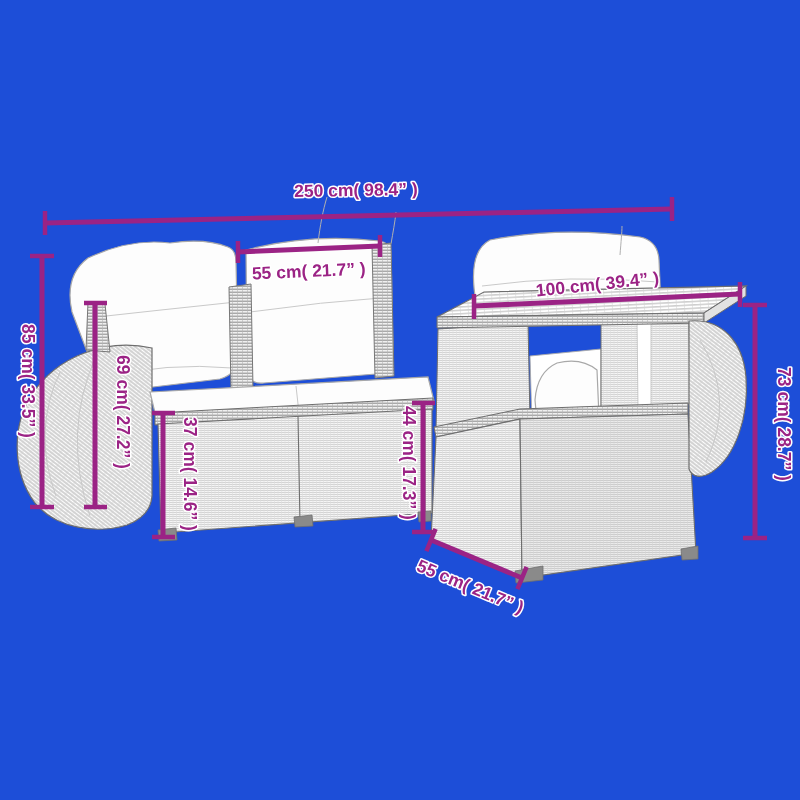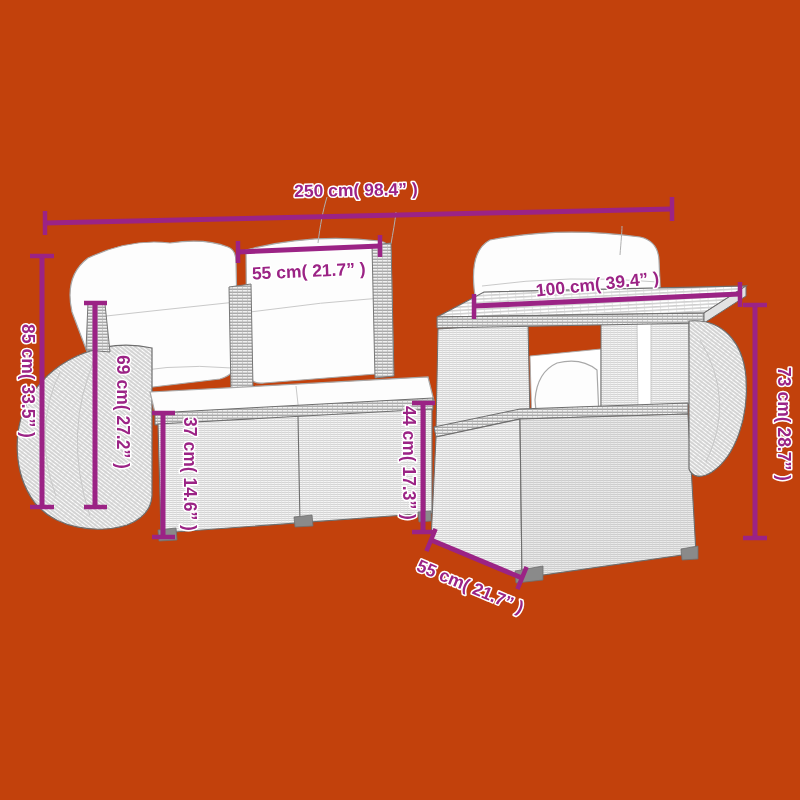--- a/index.html
+++ b/index.html
@@ -1,16 +1,16 @@
 <!DOCTYPE html>
 <html><head>
 <meta charset="utf-8">
 <style>
   html,body{margin:0;padding:0;background:#ffffff;}
-  .stage{position:relative;width:800px;height:800px;background:#c2410c;overflow:hidden;
+  .stage{position:relative;width:800px;height:800px;background:#1d4ed8;overflow:hidden;
          font-family:"Liberation Sans",sans-serif;}
   svg{display:block;}
   .dim-line{stroke:#9B2385;stroke-width:5;stroke-linecap:butt;fill:none;}
   .dim-tick{stroke:#9B2385;stroke-width:4.5;stroke-linecap:butt;fill:none;}
   .dim-label{font-family:"Liberation Sans",sans-serif;font-weight:bold;font-size:17.5px;
              fill:#9B2385;paint-order:stroke;stroke:#ffffff;stroke-width:3px;
              stroke-linejoin:round;text-anchor:middle;}
   .outline{fill:none;stroke:#6e6e6e;stroke-width:1.1;}
   .pillow{fill:#fdfdfd;stroke:#a8a8a8;stroke-width:1.2;}
   .crease{fill:none;stroke:#c9c9c9;stroke-width:1;}

